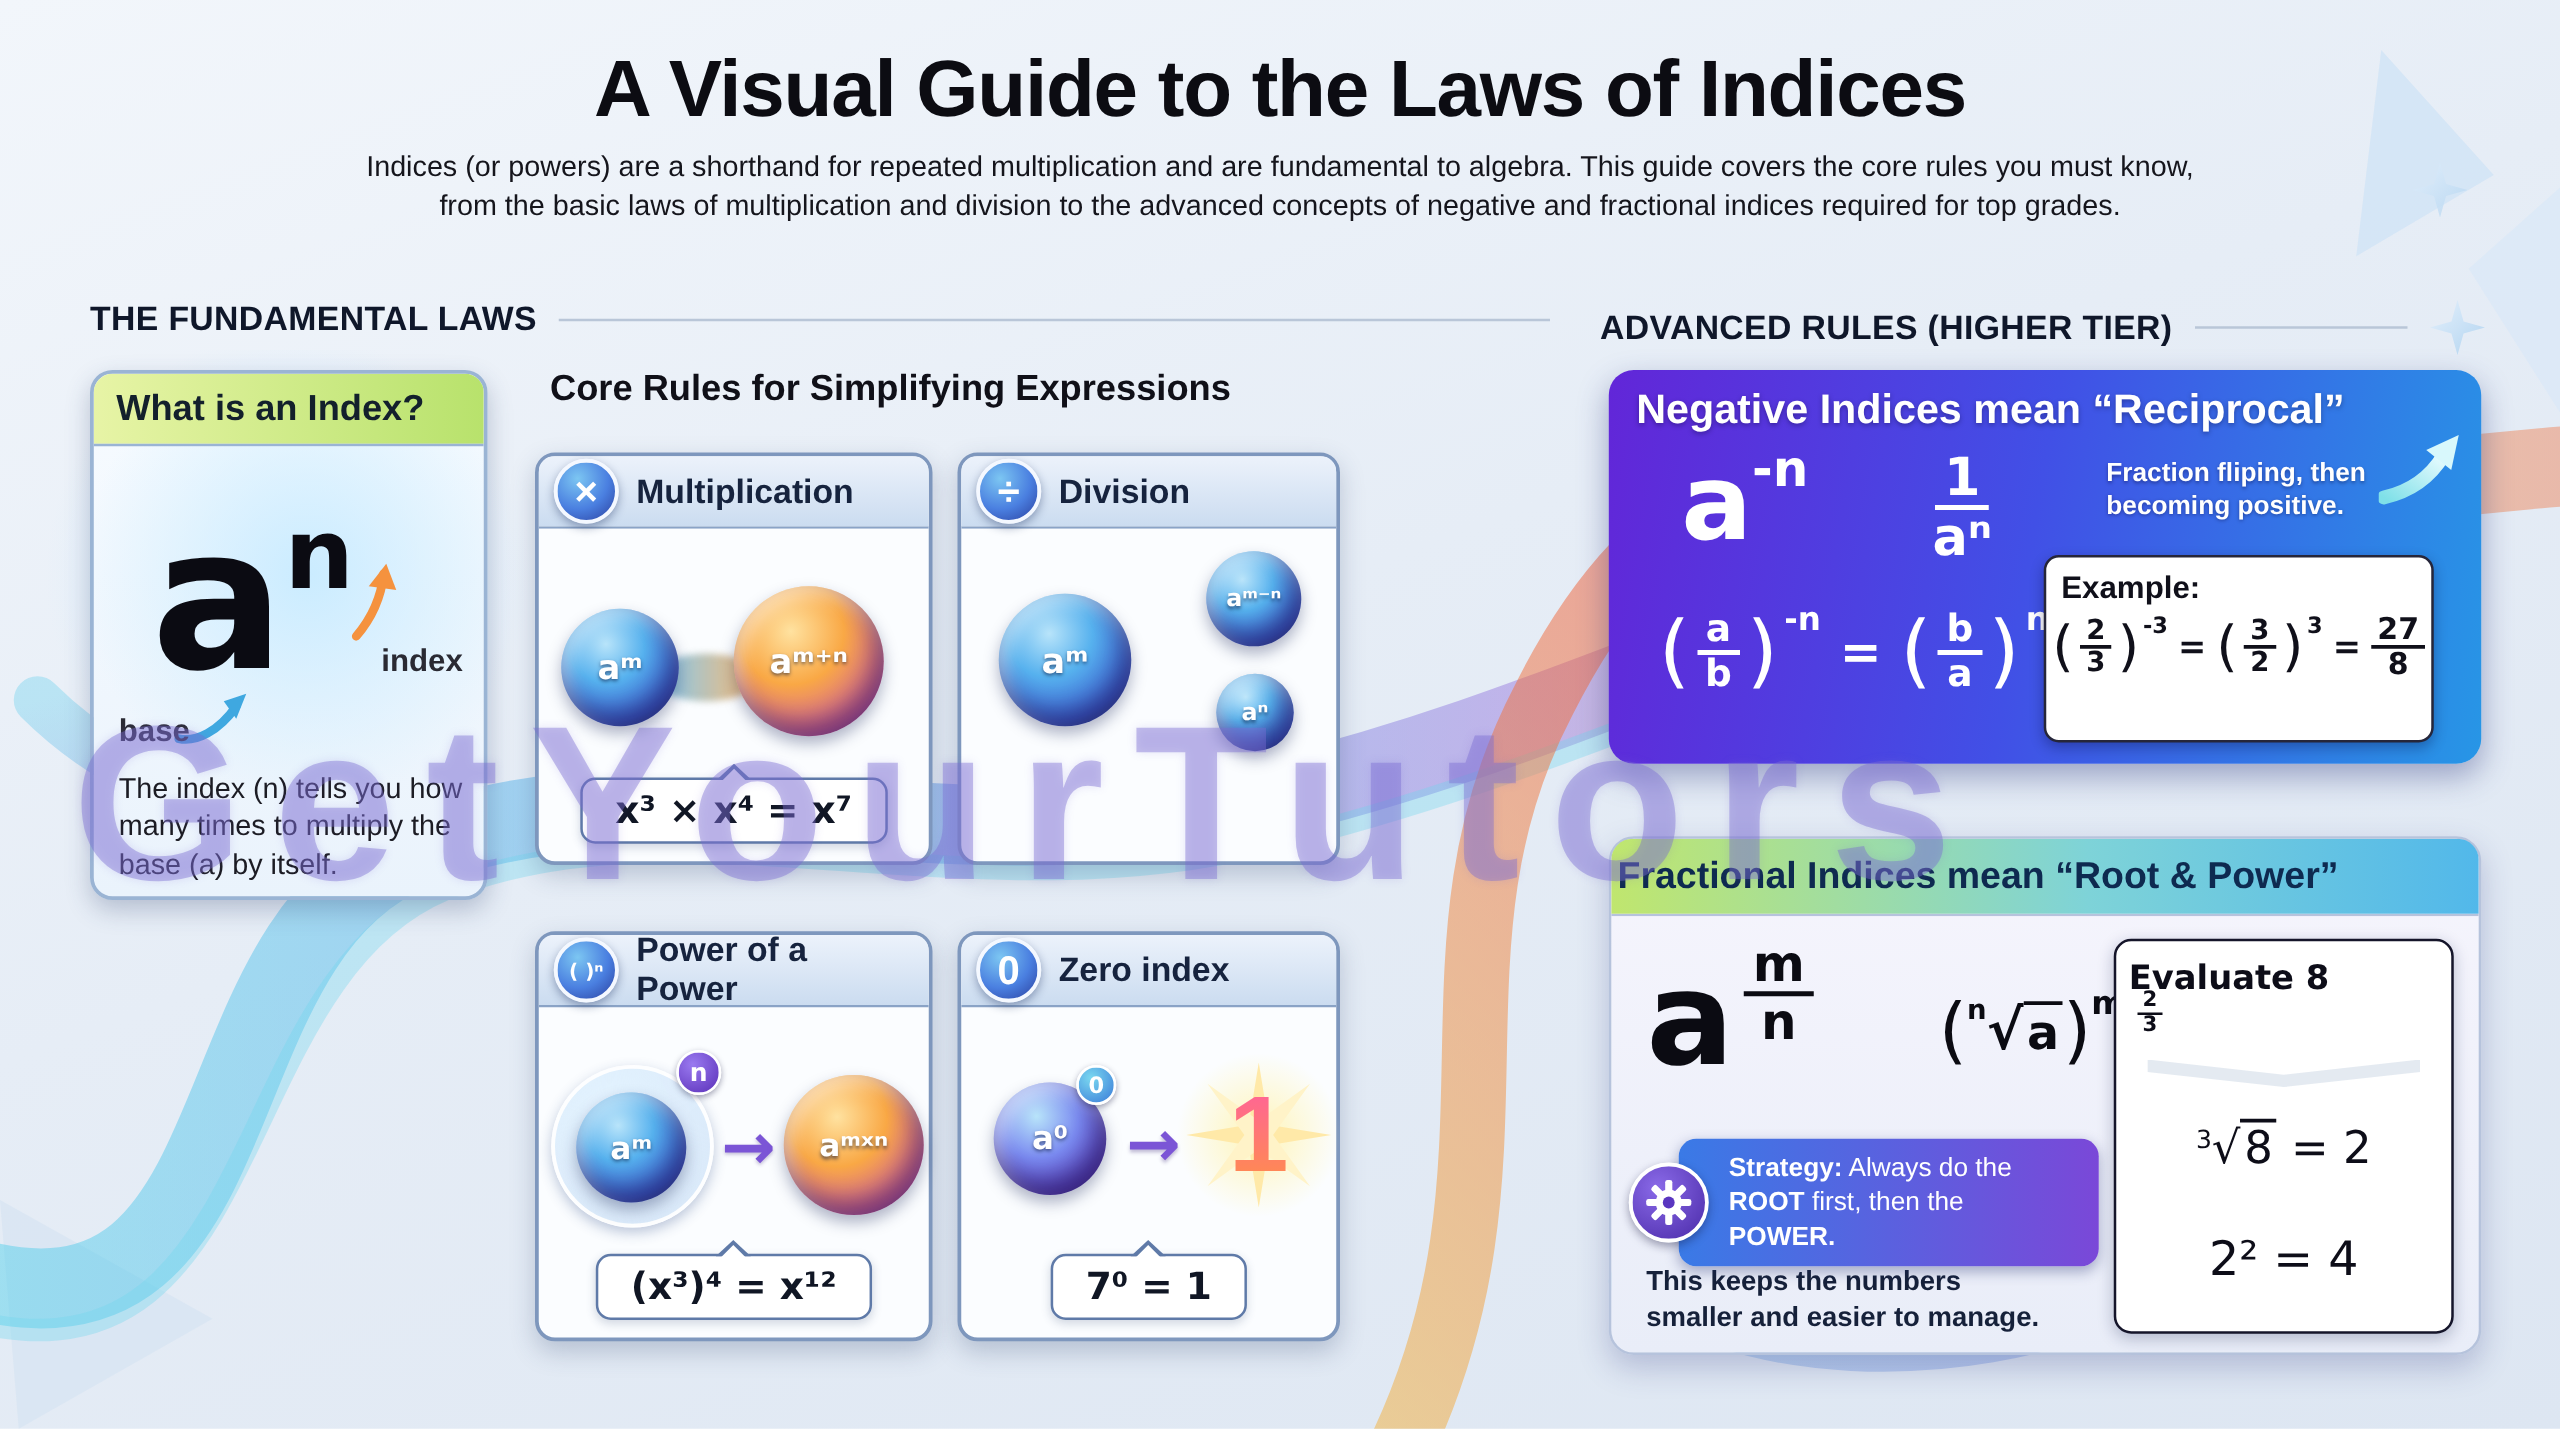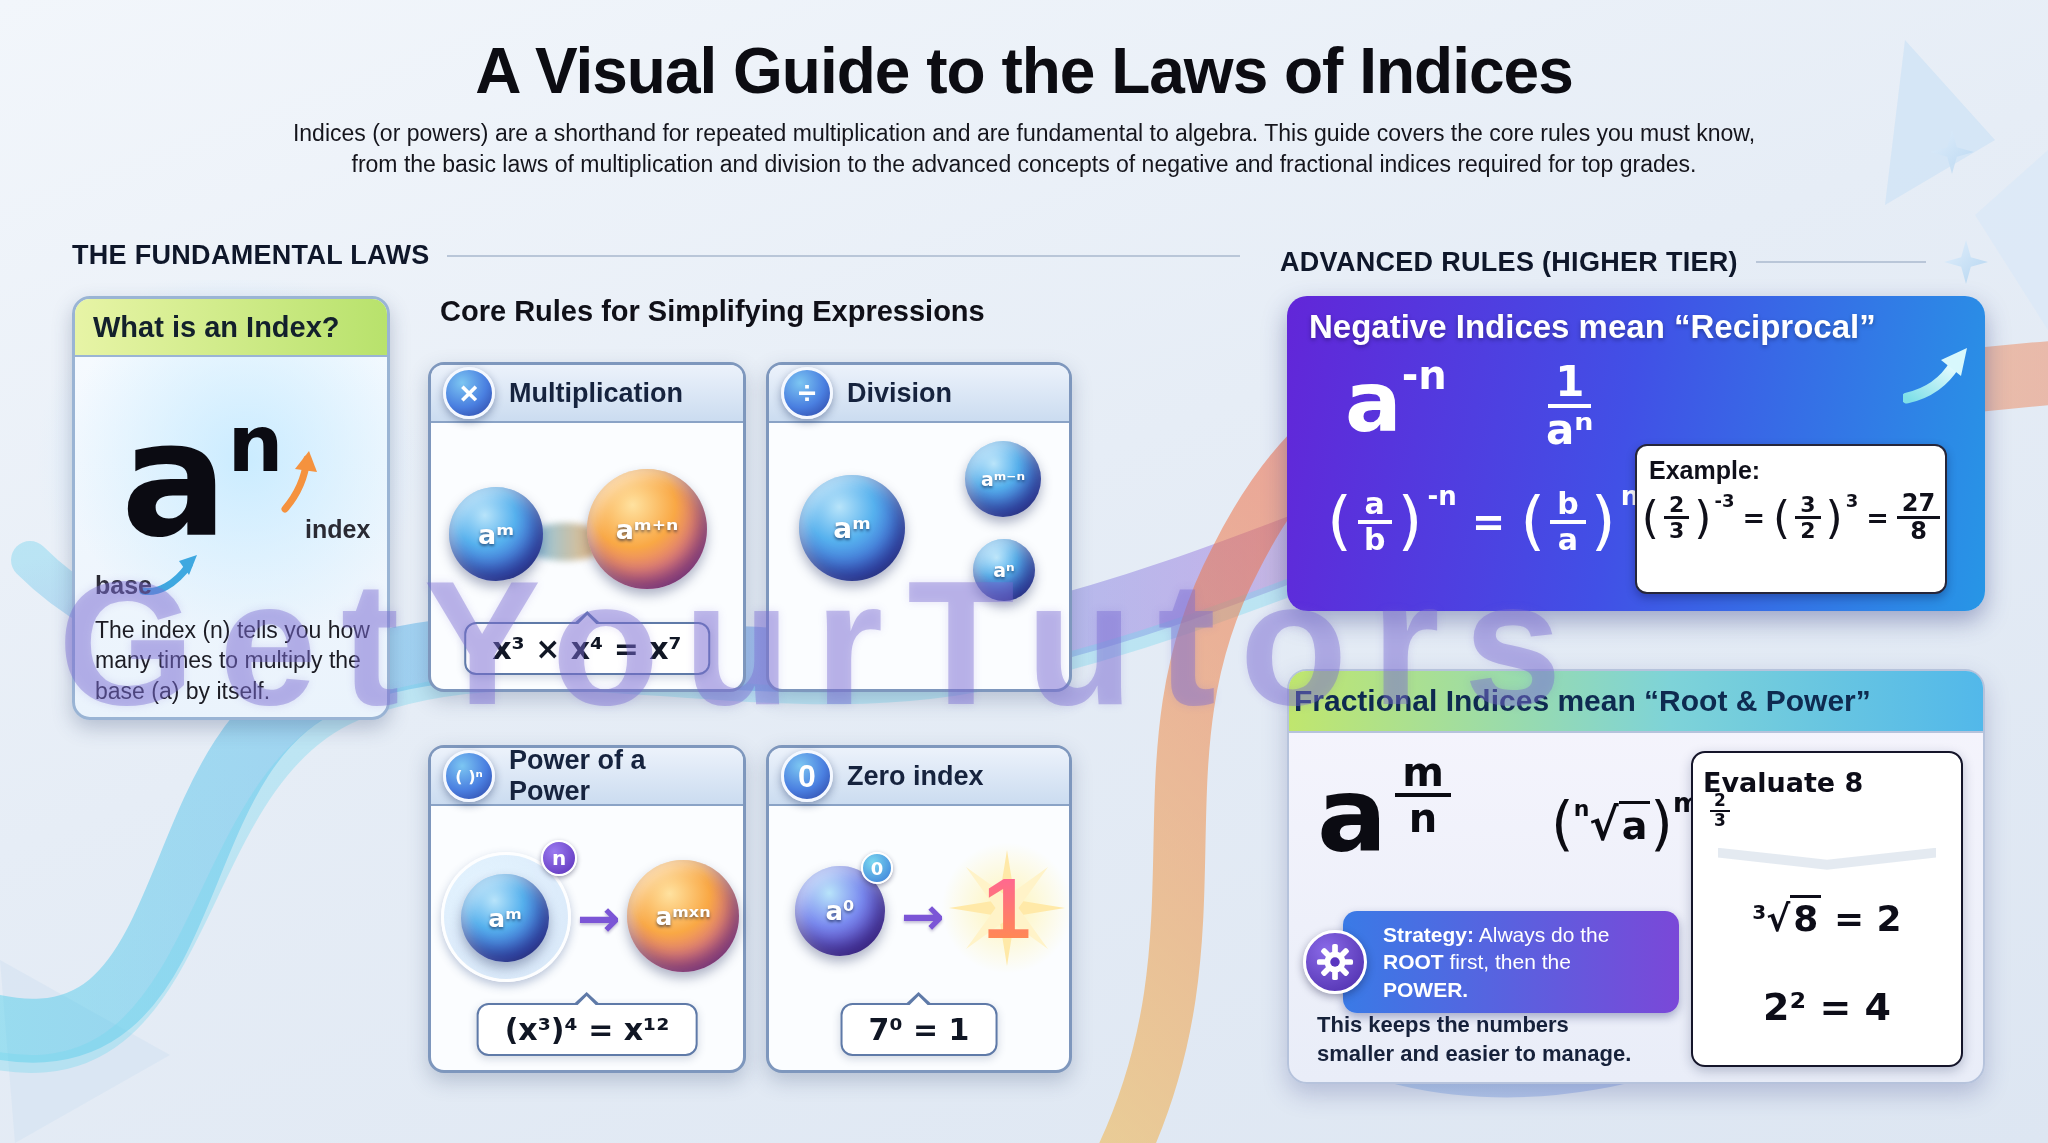--- a/index.html
+++ b/index.html
@@ -165,21 +165,21 @@
   .strategy .pill b { font-weight:800; }
   .frac-note { position:absolute; left:28px; top:340px; width:330px; font-size:22px; font-weight:600; color:#16213a; line-height:1.3; }
   .eval-box { position:absolute; left:402px; top:80px; width:272px; height:316px; text-align:center;
     background:#fff; border:2.5px solid #15152a; border-radius:14px; padding:14px 10px;
     box-shadow:0 4px 12px rgba(20,30,80,0.25); color:#0d0d18; }
   .eval-title { display:flex; justify-content:center; align-items:flex-start; font-size:27px; font-weight:800;flex-direction:column; }
   .eval-title .exp-frac { font-size:17px; font-weight:800; margin-left:4px; transform:translateY(-6px); }
   .eval-title .exp-frac .num { border-bottom:2.5px solid #0d0d18; padding:0 4px; }
   .eval-chevron { margin:12px auto 0; width:88%; height:22px; background:#dfe6ee; opacity:0.85;
     clip-path:polygon(0 0,50% 55%,100% 0,100% 45%,50% 100%,0 45%); }
-  .eval-step { margin-top:28px; font-size:36px; font-weight:700; }
+  .eval-step { margin-top:28px; font-size:36px; font-weight:400; }
   .eval-step .ridx { display:inline-block; font-size:20px; transform:translateY(-12px); }
   .eval-step .rcand { border-top:3px solid #0d0d18; padding:0 3px; }
   .eval-step.two { margin-top:46px; font-size:38px; }
 
   
   .watermark { position:absolute; left:58px; top:542px; z-index:40; pointer-events:none; white-space:nowrap;
     font-size:176px; font-weight:700; letter-spacing:24px; color:rgba(122,108,210,0.42);
     text-shadow:0 0 8px rgba(122,108,210,0.18); }
 </style>
 </head>
@@ -325,20 +325,21 @@
   <h2 class="neg-title">Negative Indices mean “Reciprocal”</h2>
   <div class="neg-expr math">
     <span class="nbase">a</span><sup>-n</sup>
   </div>
   <div class="neg-frac">
     <span class="frac math">
       <span class="num">1</span>
       <span class="den">aⁿ</span>
     </span>
   </div>
+  <div class="neg-note">Fraction fliping, then becoming positive.</div>
   <svg class="neg-arrow" viewBox="0 0 70 60">
     <defs>
       <linearGradient id="ngrad" x1="0" y1="1" x2="1" y2="0">
         <stop offset="0" stop-color="#7fe0e8"></stop>
           <stop offset="1" stop-color="#eafcff"></stop>
       </linearGradient>
     </defs>
     <path d="M4 52 C 22 48, 40 38, 52 18" fill="none" stroke="url(#ngrad)" stroke-width="11" stroke-linecap="round"></path>
     <path d="M38 14 L64 2 L58 30 Z" fill="#d8f8fc"></path>
   </svg>

